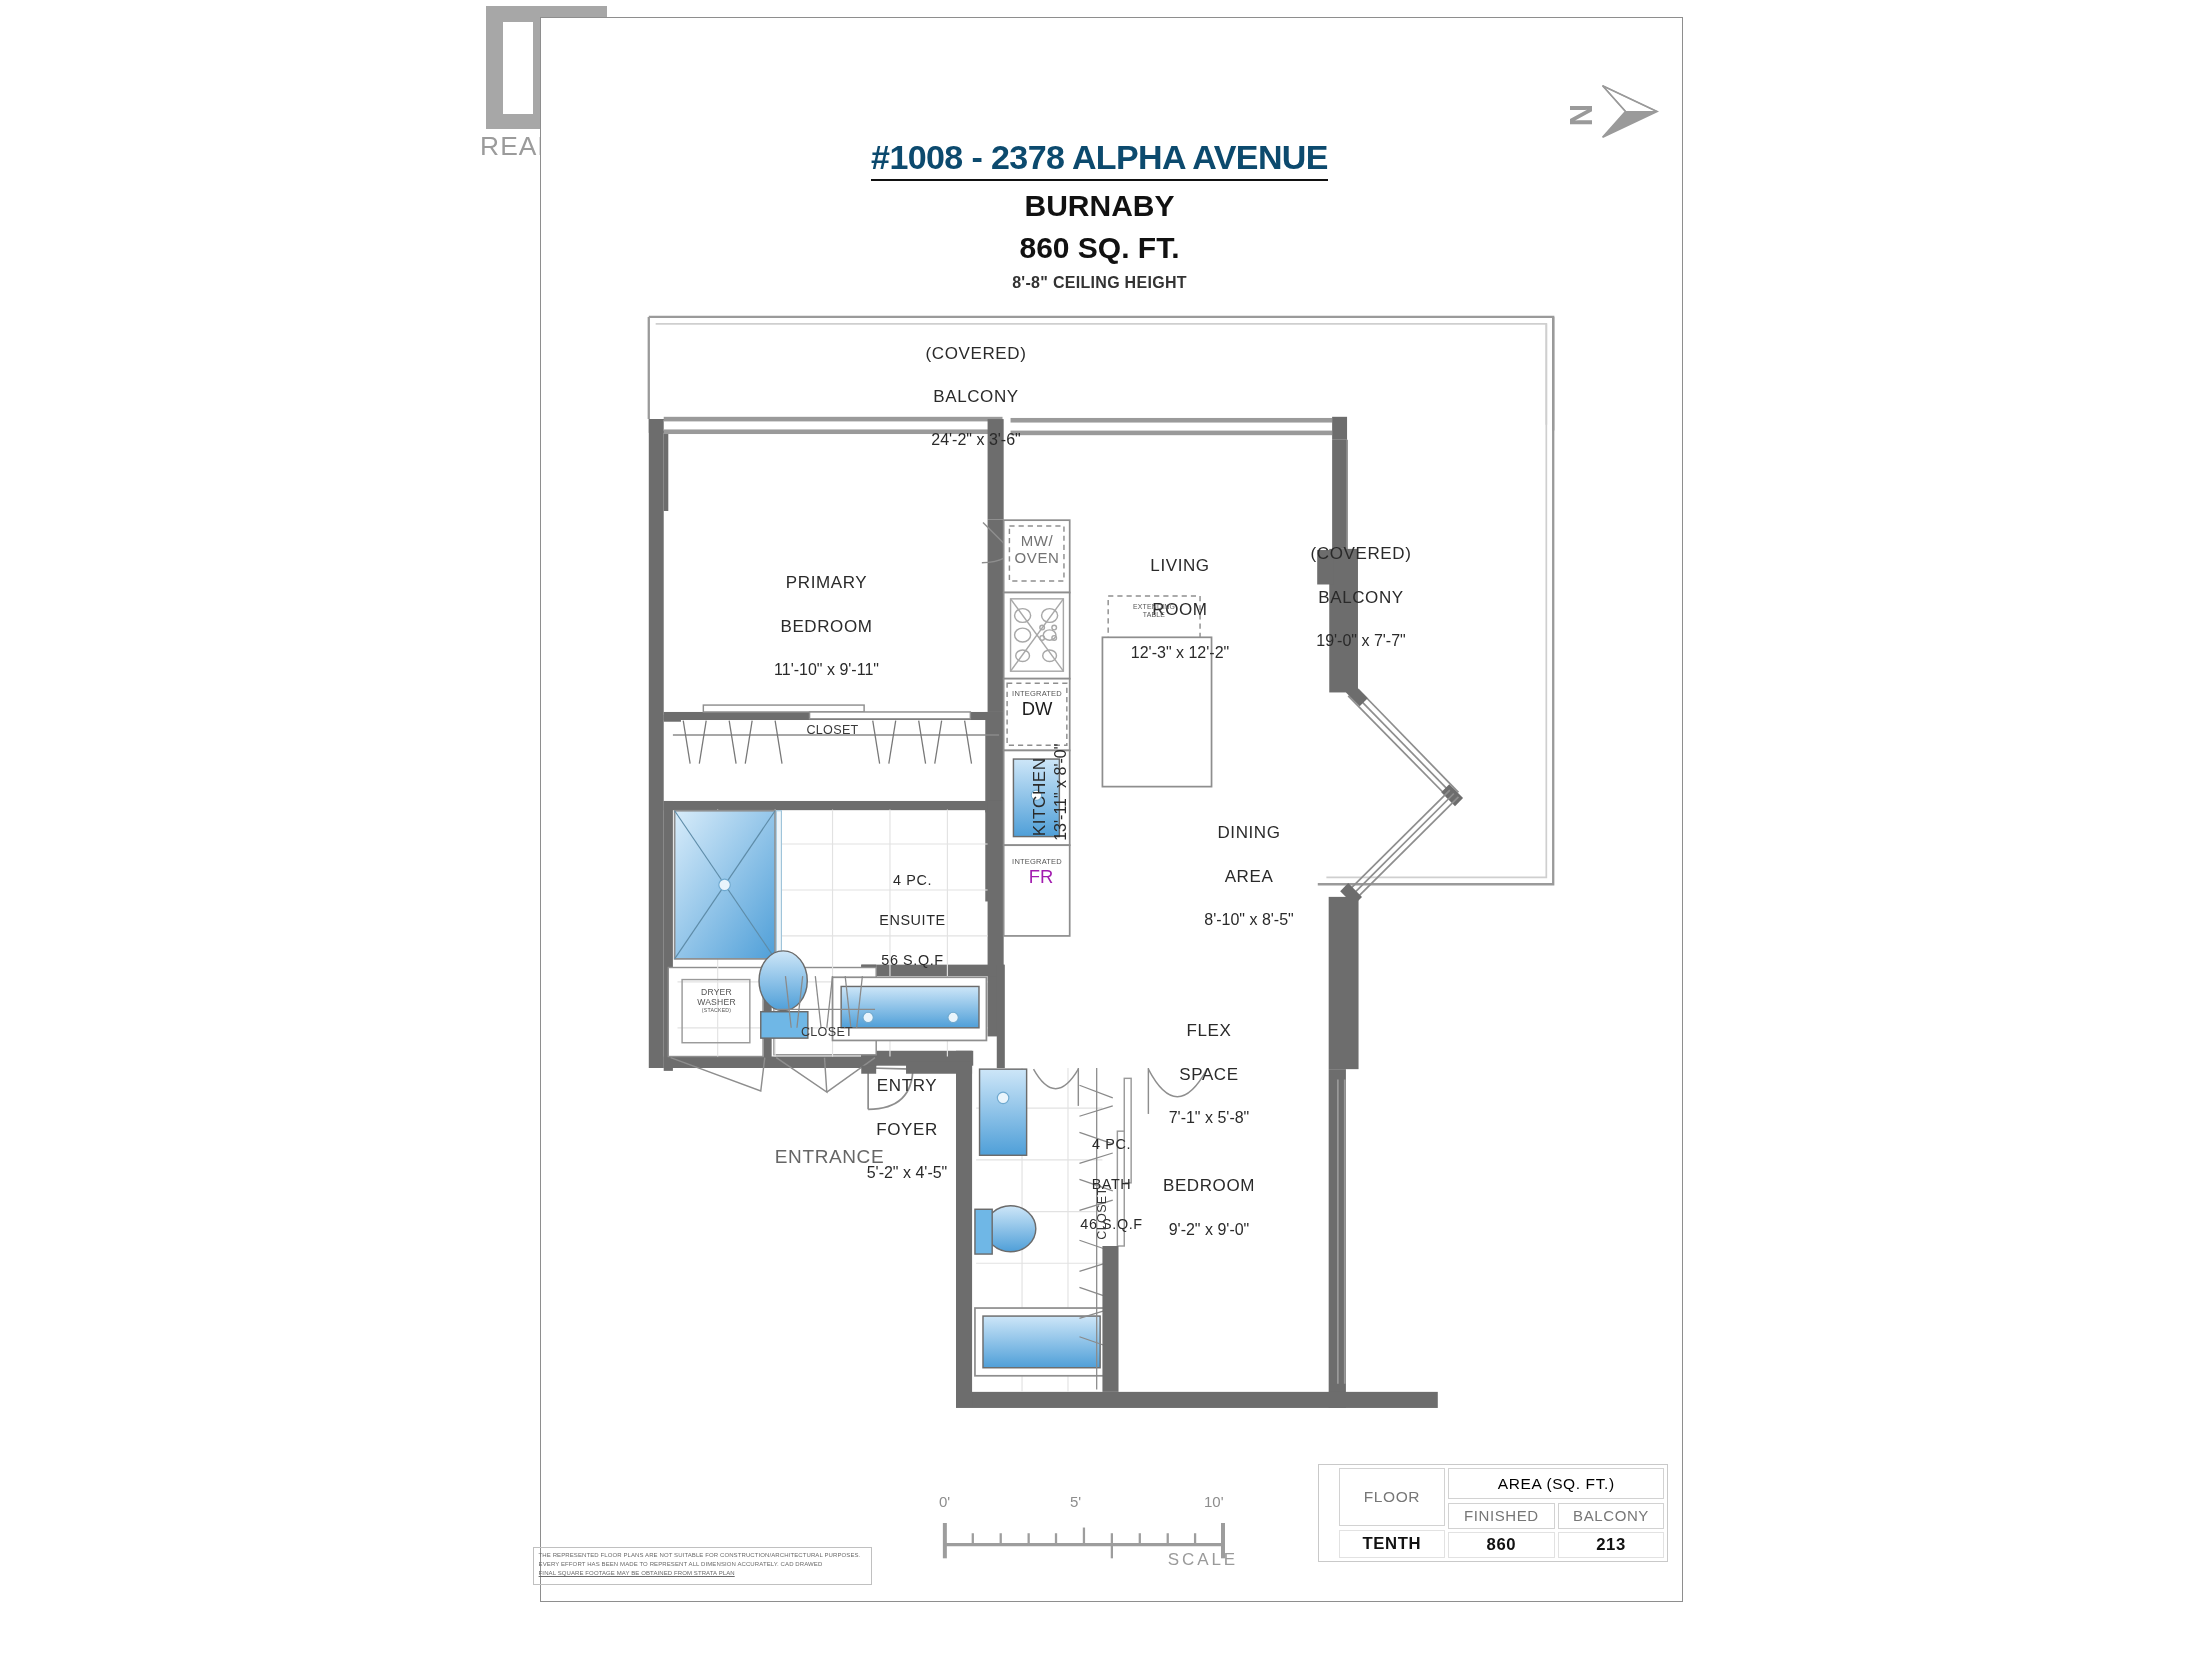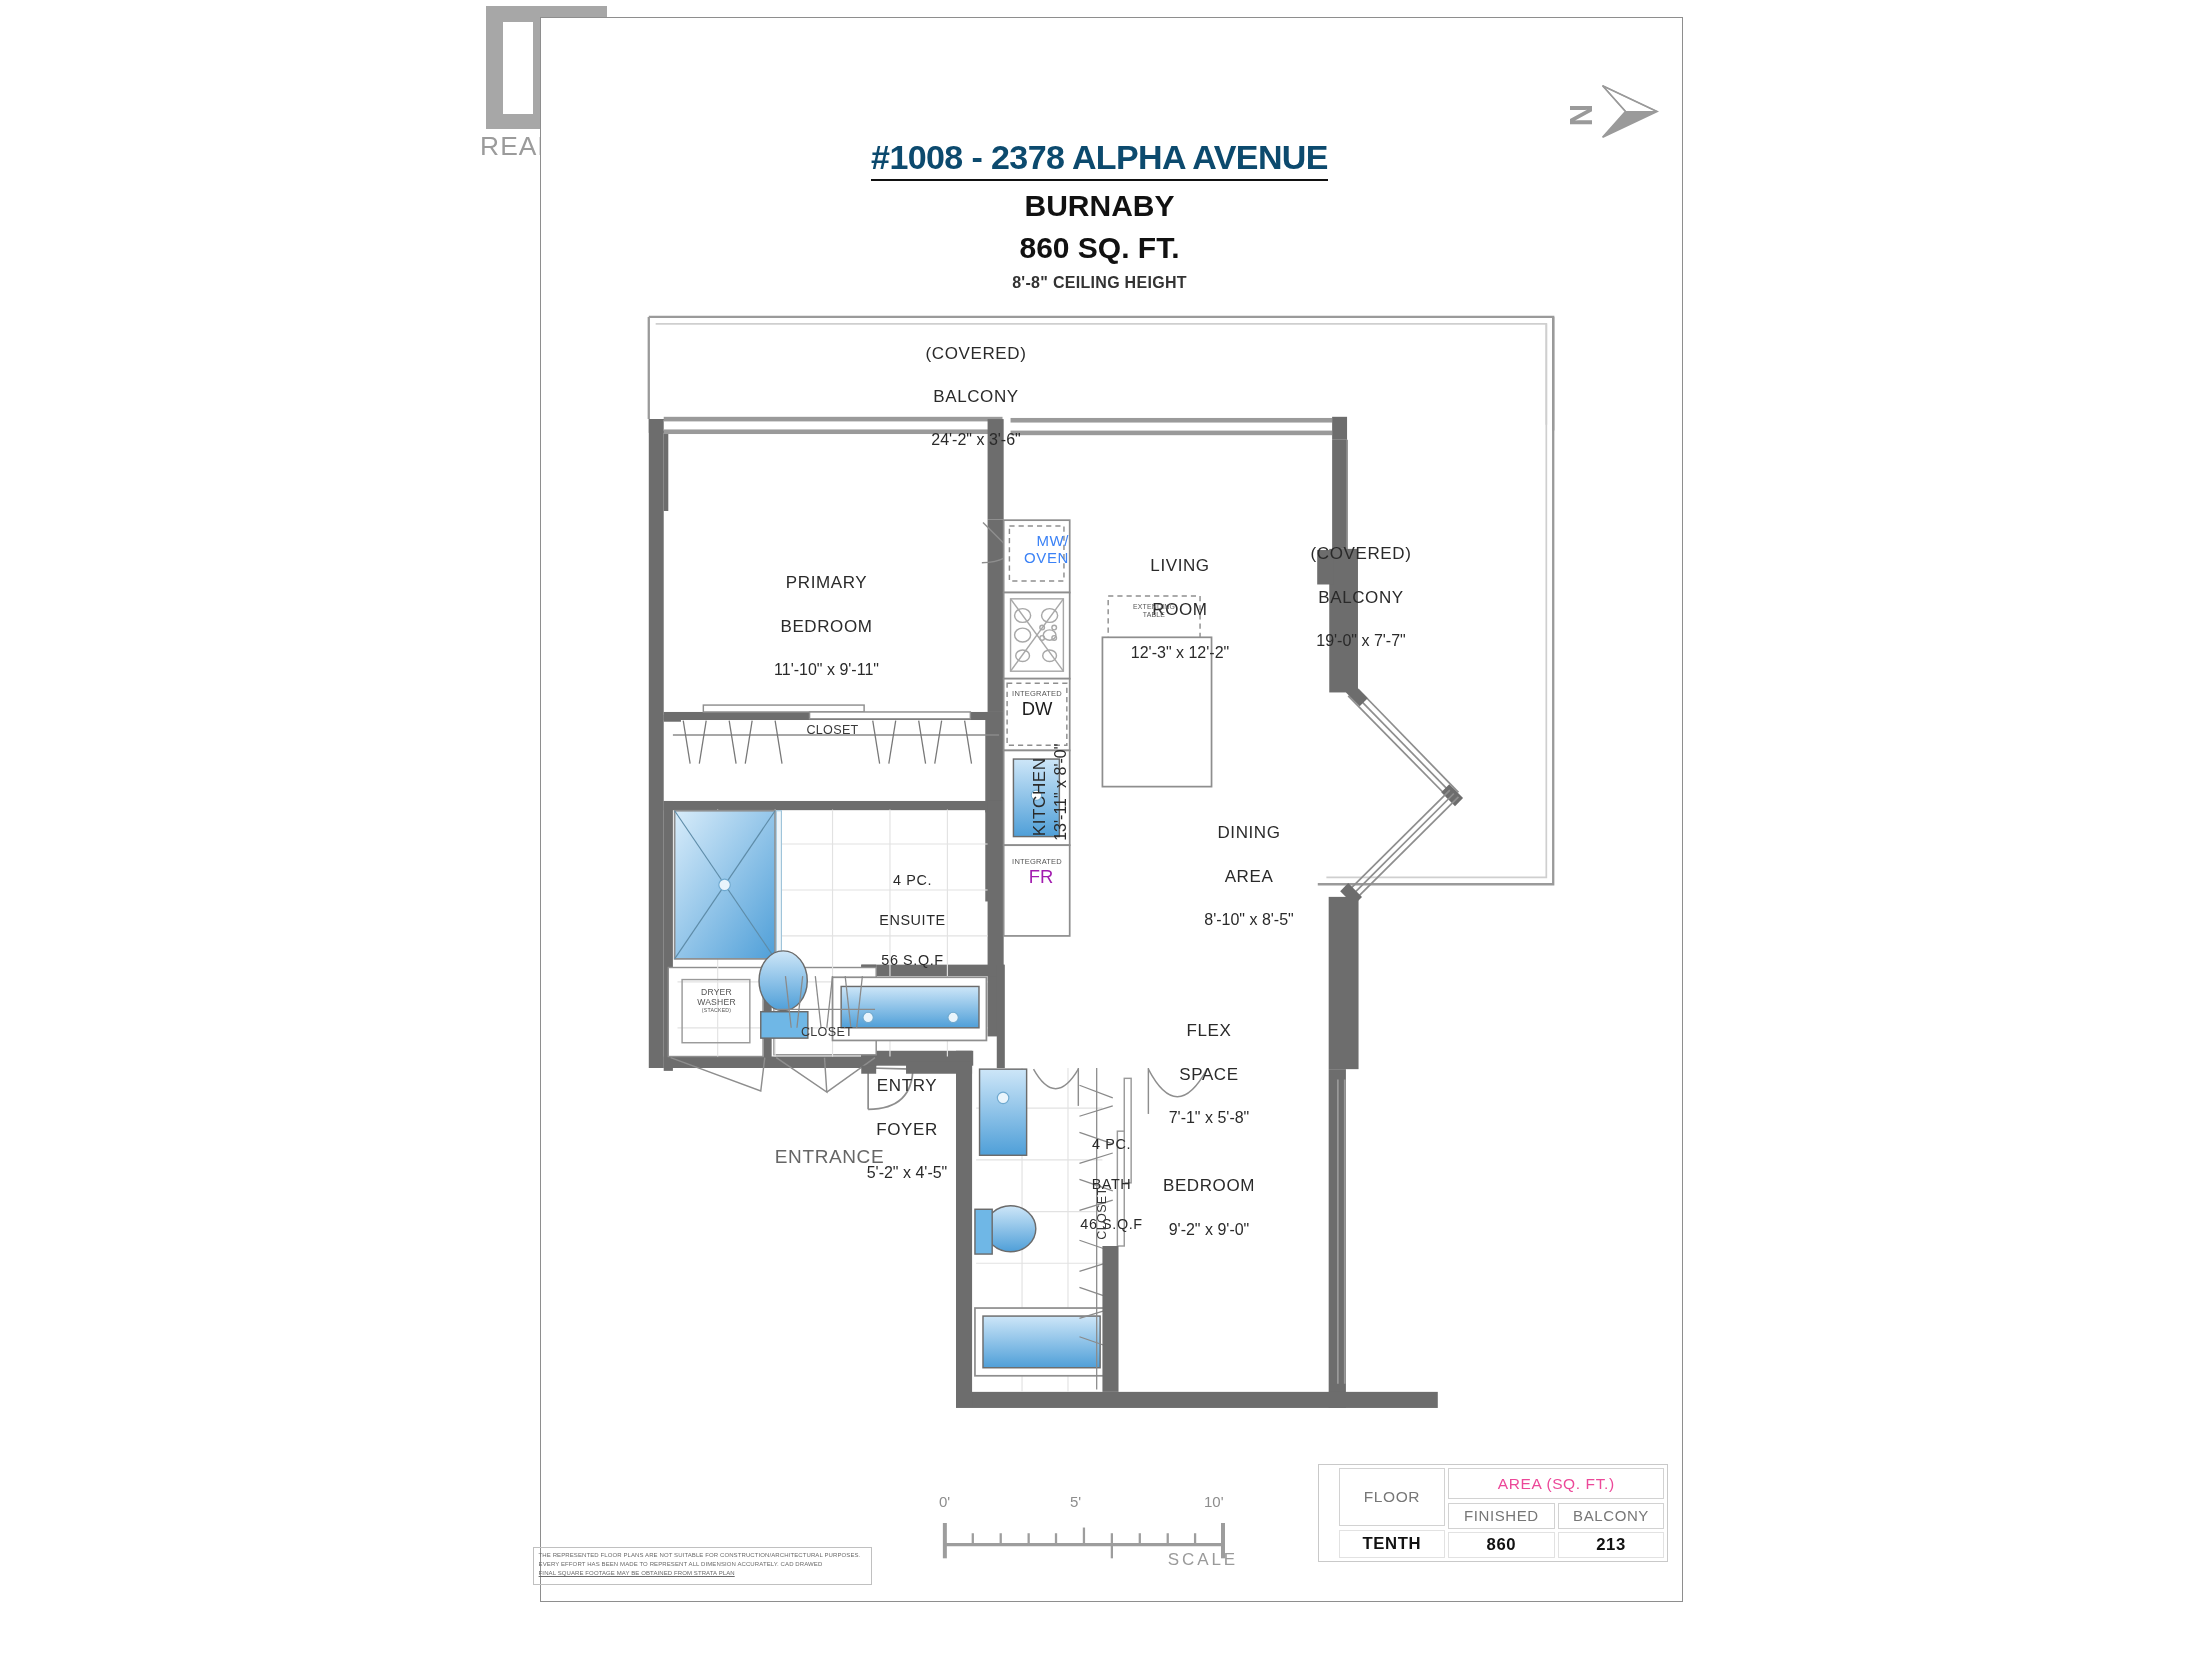--- a/index.html
+++ b/index.html
@@ -33,36 +33,36 @@
   .plan{position:absolute;left:643px;top:310px;width:1005px;height:1137px;}
   .plan svg{position:absolute;left:0;top:0;}
 
   .lbl{position:absolute;text-align:center;color:#2a2a2a;font-family:"Liberation Sans",sans-serif;
        line-height:1.22;white-space:pre;}
   .lbl .nm{font-size:17px;letter-spacing:0.6px;}
   .lbl .dim{font-size:16px;letter-spacing:0px;}
   .lbl-sm .nm{font-size:14.4px;}
   .tiny{position:absolute;font-size:9.8px;color:#3a3a3a;text-align:center;line-height:1.2;letter-spacing:0.3px;}
   .tiny2{position:absolute;font-size:6.9px;color:#555;text-align:center;line-height:1.15;letter-spacing:0.2px;}
-  .big-app{position:absolute;font-size:19.5px;color:#3b82f6;text-align:right;letter-spacing:0.6px;}
+  .big-app{position:absolute;font-size:19.5px;color:#737373;text-align:center;letter-spacing:0.6px;}
   .vert{transform-origin:center center;}
 
   
   .scalebar{position:absolute;left:939px;top:1493px;width:299px;height:92px;}
   .scalebar .num{position:absolute;font-size:15px;color:#8d8d8d;}
   .scalebar .word{position:absolute;left:0;top:57px;width:299px;text-align:right;font-size:17px;color:#9a9a9a;letter-spacing:2.9px;}
 
   
   .areatable{position:absolute;left:1318px;top:1464px;width:350px;height:98px;border:1.1px solid #c9c9c9;box-sizing:border-box;padding:2.9px;}
   .at-row{display:flex;height:100%;gap:3.4px;padding-left:17px;}
   .at-floor{width:106px;display:flex;flex-direction:column;gap:3.4px;}
   .at-floorhdr{flex:1 1 auto;border:1.1px solid #d2d2d2;display:flex;align-items:center;justify-content:center;font-size:15.5px;color:#777;letter-spacing:0.6px;}
   .at-floorval{height:26.4px;border:1.1px solid #e2e2e2;display:flex;align-items:center;justify-content:center;font-size:16.7px;font-weight:bold;color:#111;letter-spacing:0.6px;}
   .at-right{flex:1;display:flex;flex-direction:column;gap:3.4px;}
-  .at-area{height:30px;border:1.1px solid #d2d2d2;display:flex;align-items:center;justify-content:center;font-size:15.5px;color:#ec4899;letter-spacing:0.6px;}
+  .at-area{height:30px;border:1.1px solid #d2d2d2;display:flex;align-items:center;justify-content:center;font-size:15.5px;color:#000000;letter-spacing:0.6px;}
   .at-sub{display:flex;gap:3.4px;height:26.4px;}
   .at-sub > div{flex:1;border:1.1px solid #d2d2d2;display:flex;align-items:center;justify-content:center;font-size:15px;color:#777;letter-spacing:0.6px;}
   .at-vals{display:flex;gap:3.4px;height:26.4px;}
   .at-vals > div{flex:1;border:1.1px solid #e2e2e2;display:flex;align-items:center;justify-content:center;font-size:16.7px;font-weight:bold;color:#111;letter-spacing:0.6px;}
 
   
   .disc{position:absolute;left:533px;top:1547px;width:339px;height:38px;border:0.6px solid #c0c0c0;box-sizing:border-box;padding:3.4px 4.6px;}
   .disc div{font-size:6px;color:#6a6a6a;line-height:1.5;letter-spacing:0.1px;font-family:"Liberation Sans",sans-serif;}
   .disc .u{text-decoration:underline;}
 </style>

